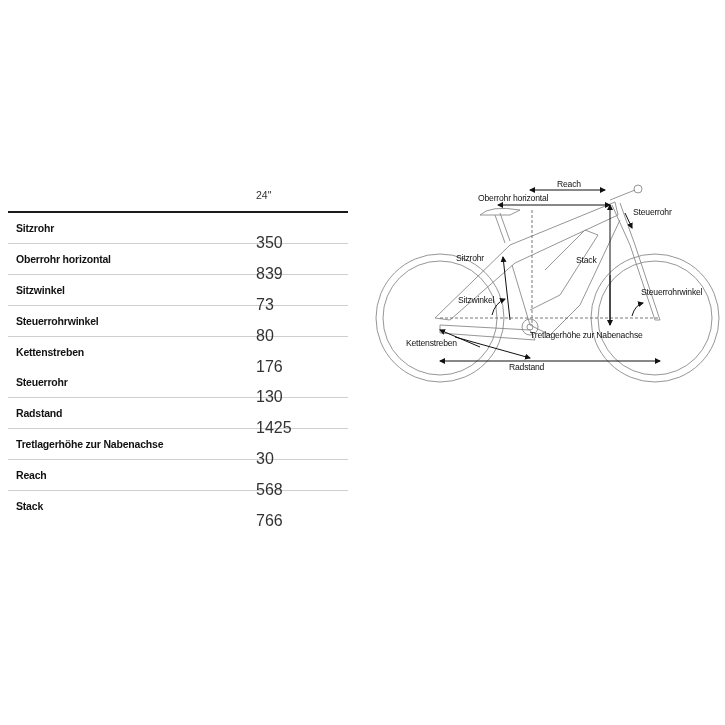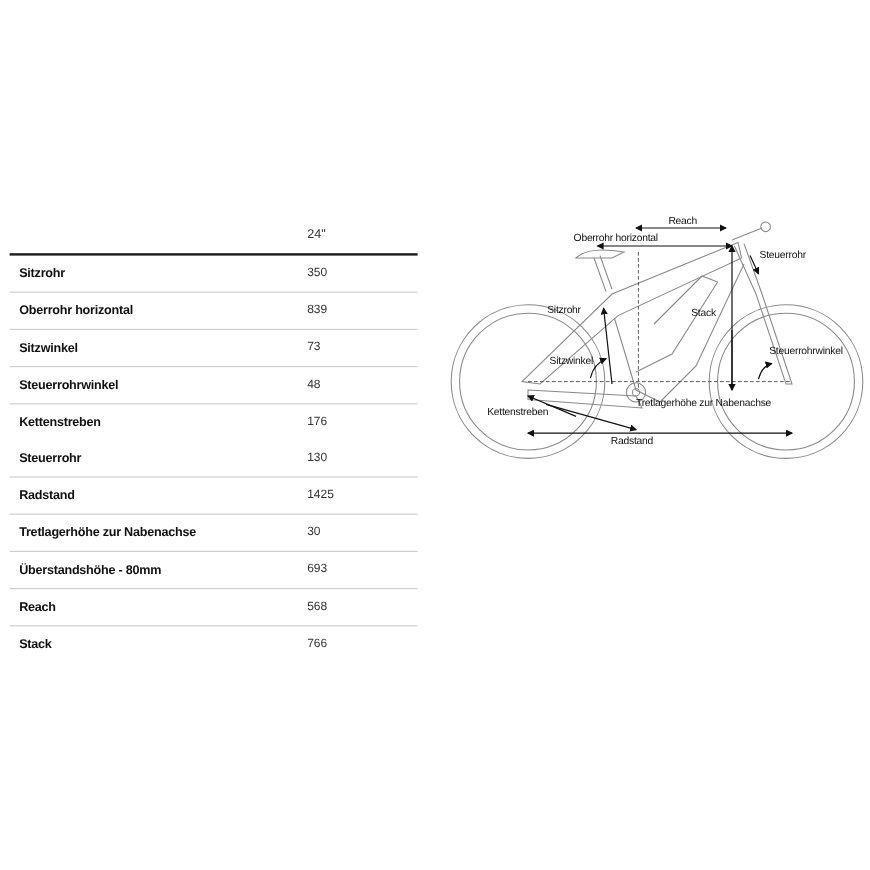--- a/index.html
+++ b/index.html
@@ -4,21 +4,21 @@
 <style>
   html, body { margin:0; padding:0; background:#ffffff; }
   body { width:725px; height:725px; position:relative; overflow:hidden;
          font-family:"Liberation Sans", "DejaVu Sans", sans-serif; color:#1a1a1a; }
   .table { position:absolute; left:8px; top:181px; width:340px; }
   .thead { height:30px; position:relative; border-bottom:2px solid #1a1a1a; }
   .thead .size { position:absolute; left:248px; top:8px; font-size:10.5px; color:#333; }
   .row { height:30px; position:relative; border-bottom:1px solid #cfcfcf; }
   .row:last-child { border-bottom:none; }
   .row .label { position:absolute; left:8px; top:9px; font-size:10.5px; font-weight:bold; color:#111; letter-spacing:-0.2px; }
-  .row .val { position:absolute; left:248px; top:9px; font-size:10px; color:#333; }
+  .row .val { position:absolute; left:248px; top:21px; font-size:16px; color:#333; }
   .diagram { position:absolute; left:370px; top:175px; width:355px; height:210px; }
   .diagram svg text { font-family:"Liberation Sans", "DejaVu Sans", sans-serif; font-size:8.6px; fill:#111; letter-spacing:-0.2px; }
 </style>
 </head>
 <body>
 
 <div class="table">
   <div class="thead">
     <span class="size">24"</span>
   </div>
@@ -29,41 +29,37 @@
   <div class="row">
       <span class="label">Oberrohr horizontal</span>
       <span class="val">839</span>
     </div>
   <div class="row">
       <span class="label">Sitzwinkel</span>
       <span class="val">73</span>
     </div>
   <div class="row">
       <span class="label">Steuerrohrwinkel</span>
-      <span class="val">48</span>
+      <span class="val">80</span>
     </div>
   <div class="row" style="border-bottom:none">
       <span class="label">Kettenstreben</span>
       <span class="val">176</span>
     </div>
   <div class="row">
       <span class="label">Steuerrohr</span>
       <span class="val">130</span>
     </div>
   <div class="row">
       <span class="label">Radstand</span>
       <span class="val">1425</span>
     </div>
   <div class="row">
       <span class="label">Tretlagerhöhe zur Nabenachse</span>
       <span class="val">30</span>
-    </div>
-  <div class="row">
-      <span class="label">Überstandshöhe - 80mm</span>
-      <span class="val">693</span>
     </div>
   <div class="row">
       <span class="label">Reach</span>
       <span class="val">568</span>
     </div>
   <div class="row">
       <span class="label">Stack</span>
       <span class="val">766</span>
     </div>
 </div>

